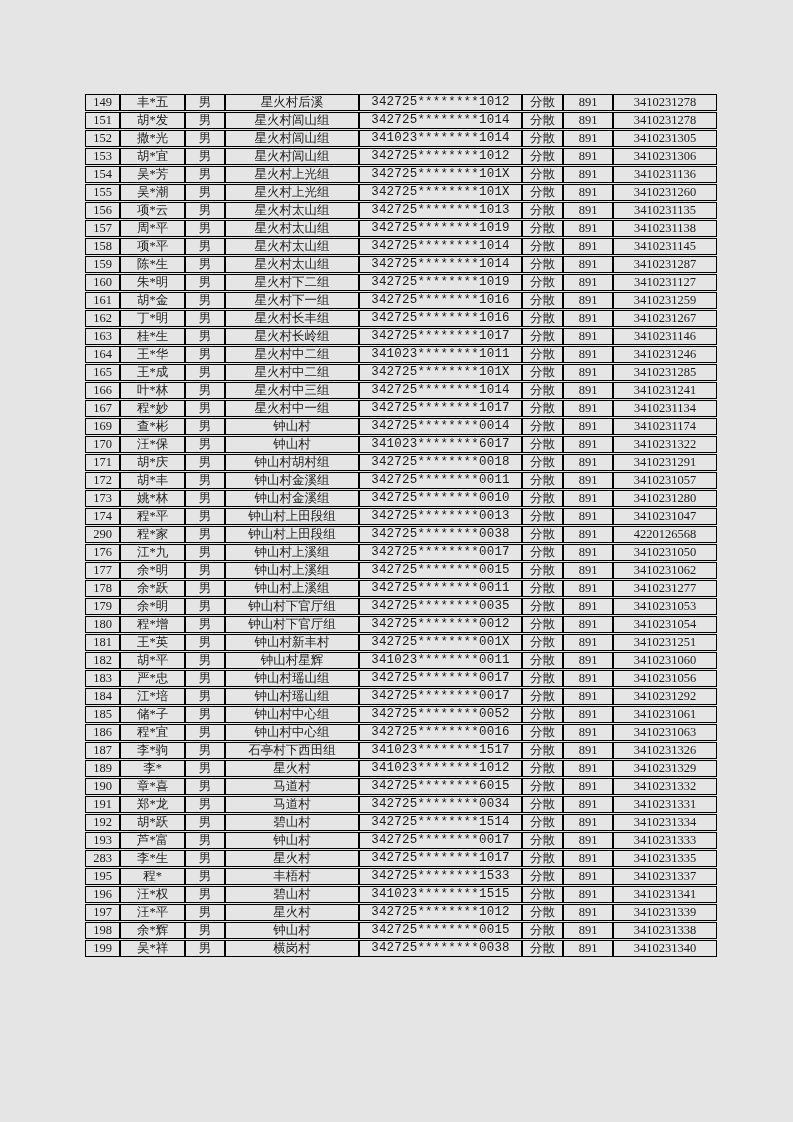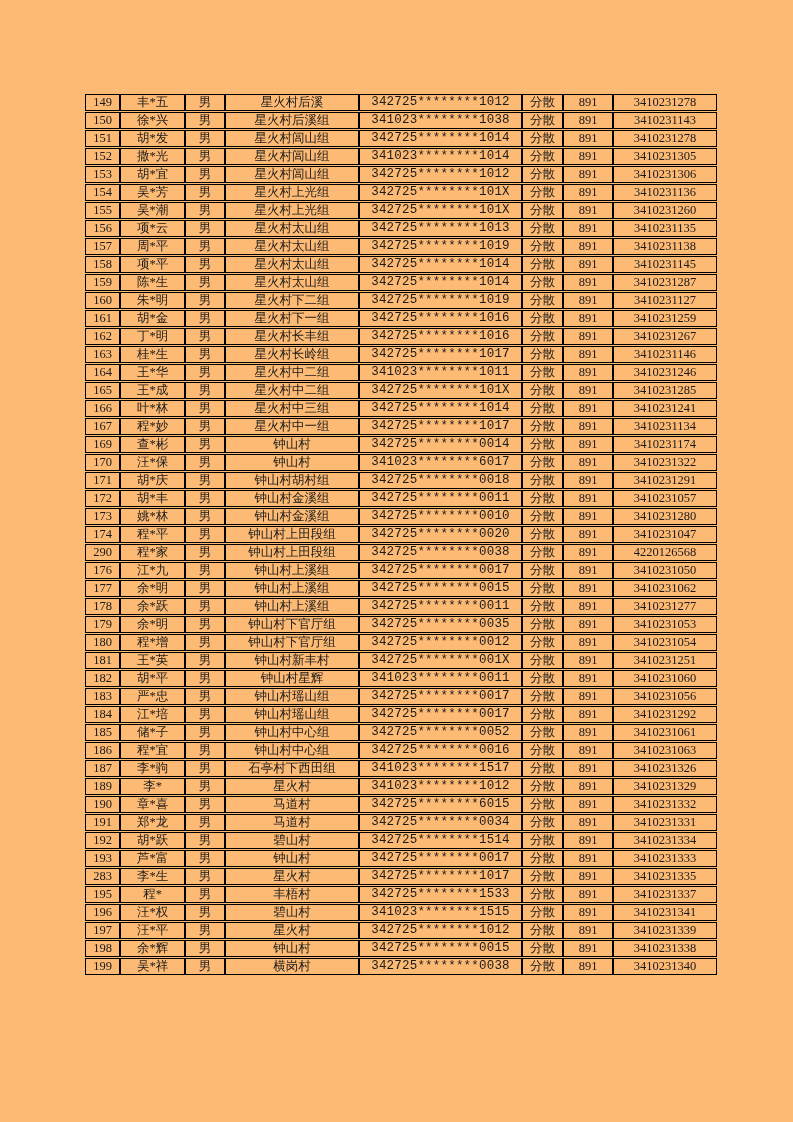--- a/index.html
+++ b/index.html
@@ -4,21 +4,21 @@
 <style>
   html, body {
     margin: 0;
     padding: 0;
     background: #ffffff;
   }
   .page {
     position: relative;
     width: 793px;
     height: 1122px;
-    background: #fdba74;
+    background: #e5e5e5;
     overflow: hidden;
     font-family: "Liberation Serif", "DejaVu Serif", serif;
   }
   .table-wrap {
     position: absolute;
     left: 85px;
     top: 93px;
   }
   table.records {
     border-collapse: separate;
@@ -70,30 +70,20 @@
             <td class="c0">149</td>
             <td class="c1">丰*五</td>
             <td class="c2">男</td>
             <td class="c3">星火村后溪</td>
             <td class="c4">342725********1012</td>
             <td class="c5">分散</td>
             <td class="c6">891</td>
             <td class="c7">3410231278</td>
           </tr>
           <tr>
-            <td class="c0">150</td>
-            <td class="c1">徐*兴</td>
-            <td class="c2">男</td>
-            <td class="c3">星火村后溪组</td>
-            <td class="c4">341023********1038</td>
-            <td class="c5">分散</td>
-            <td class="c6">891</td>
-            <td class="c7">3410231143</td>
-          </tr>
-          <tr>
             <td class="c0">151</td>
             <td class="c1">胡*发</td>
             <td class="c2">男</td>
             <td class="c3">星火村闾山组</td>
             <td class="c4">342725********1014</td>
             <td class="c5">分散</td>
             <td class="c6">891</td>
             <td class="c7">3410231278</td>
           </tr>
           <tr>
@@ -304,21 +294,21 @@
             <td class="c4">342725********0010</td>
             <td class="c5">分散</td>
             <td class="c6">891</td>
             <td class="c7">3410231280</td>
           </tr>
           <tr>
             <td class="c0">174</td>
             <td class="c1">程*平</td>
             <td class="c2">男</td>
             <td class="c3">钟山村上田段组</td>
-            <td class="c4">342725********0020</td>
+            <td class="c4">342725********0013</td>
             <td class="c5">分散</td>
             <td class="c6">891</td>
             <td class="c7">3410231047</td>
           </tr>
           <tr>
             <td class="c0">290</td>
             <td class="c1">程*家</td>
             <td class="c2">男</td>
             <td class="c3">钟山村上田段组</td>
             <td class="c4">342725********0038</td>

